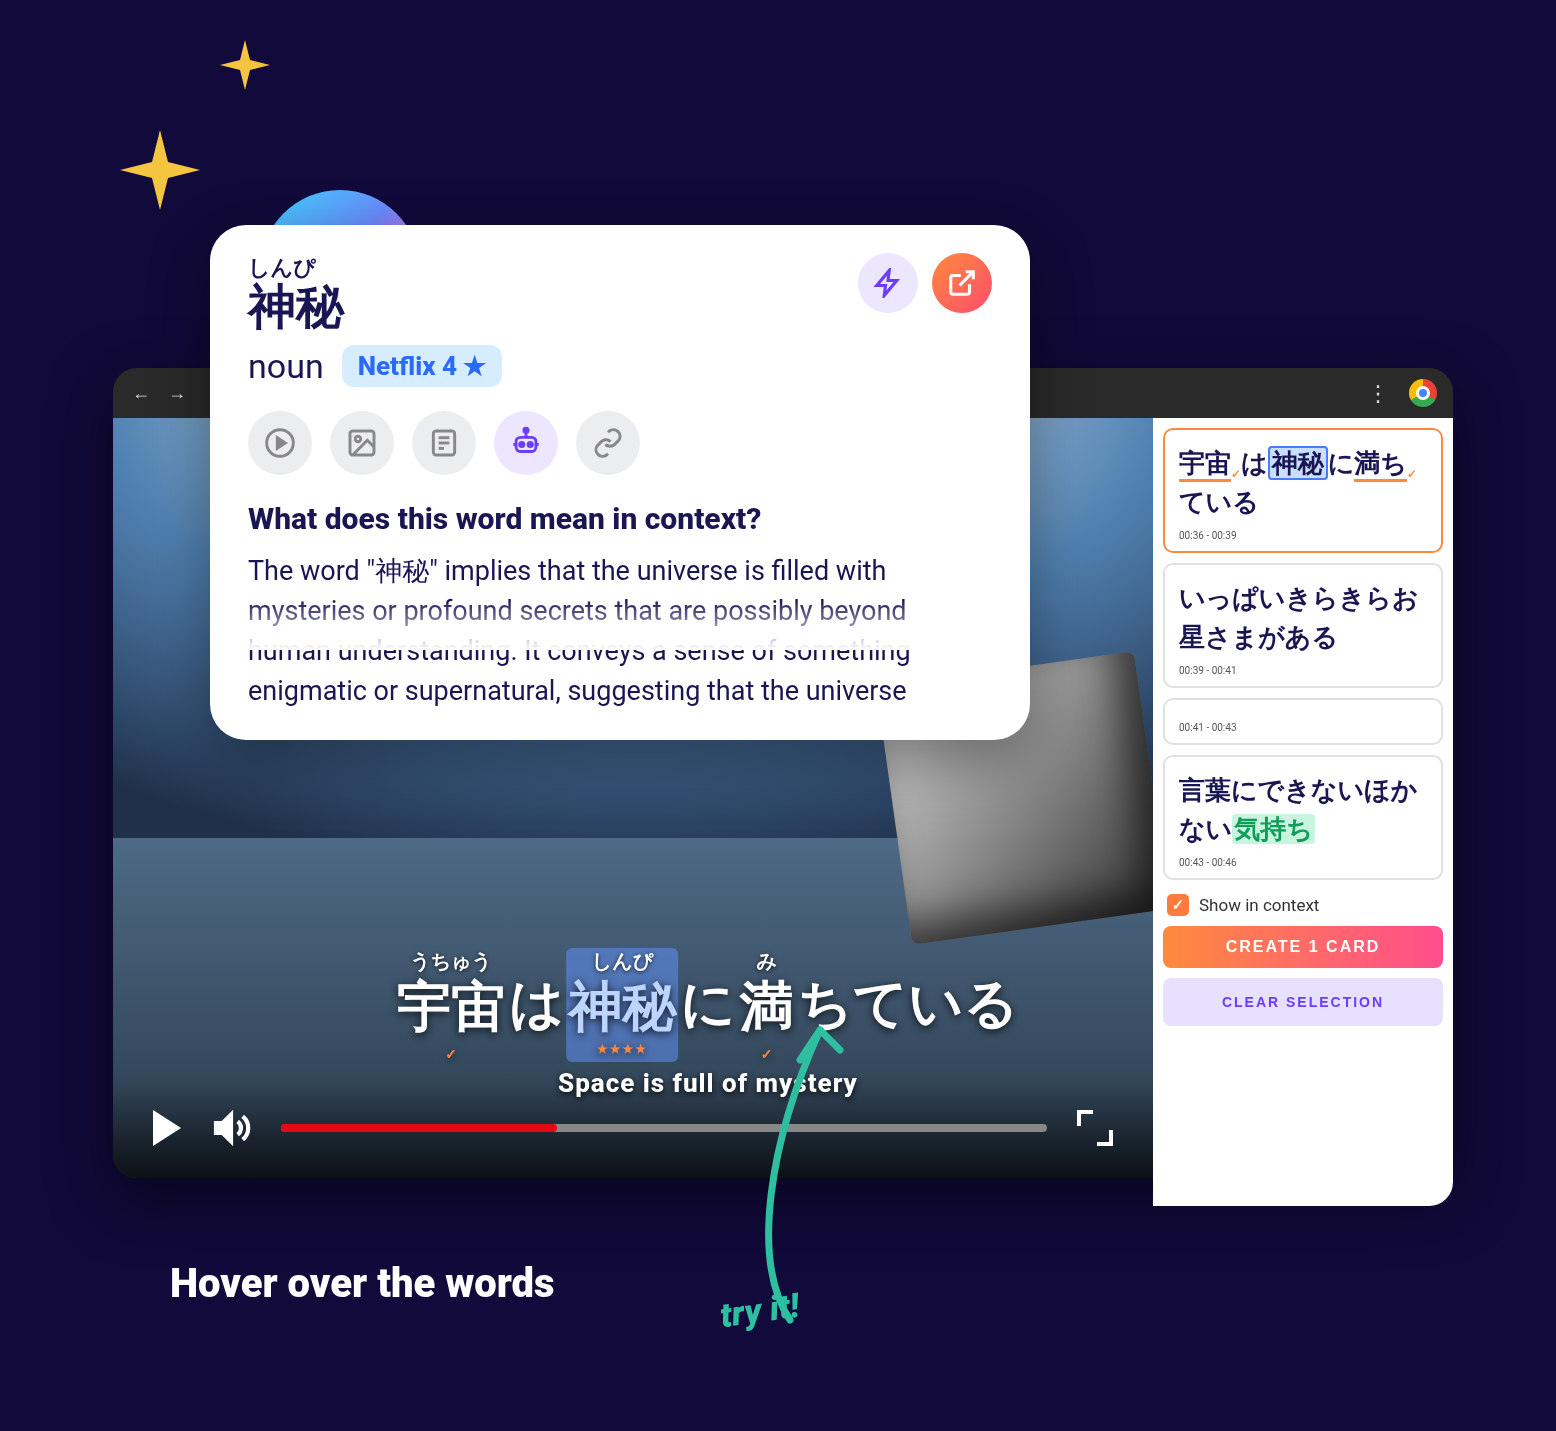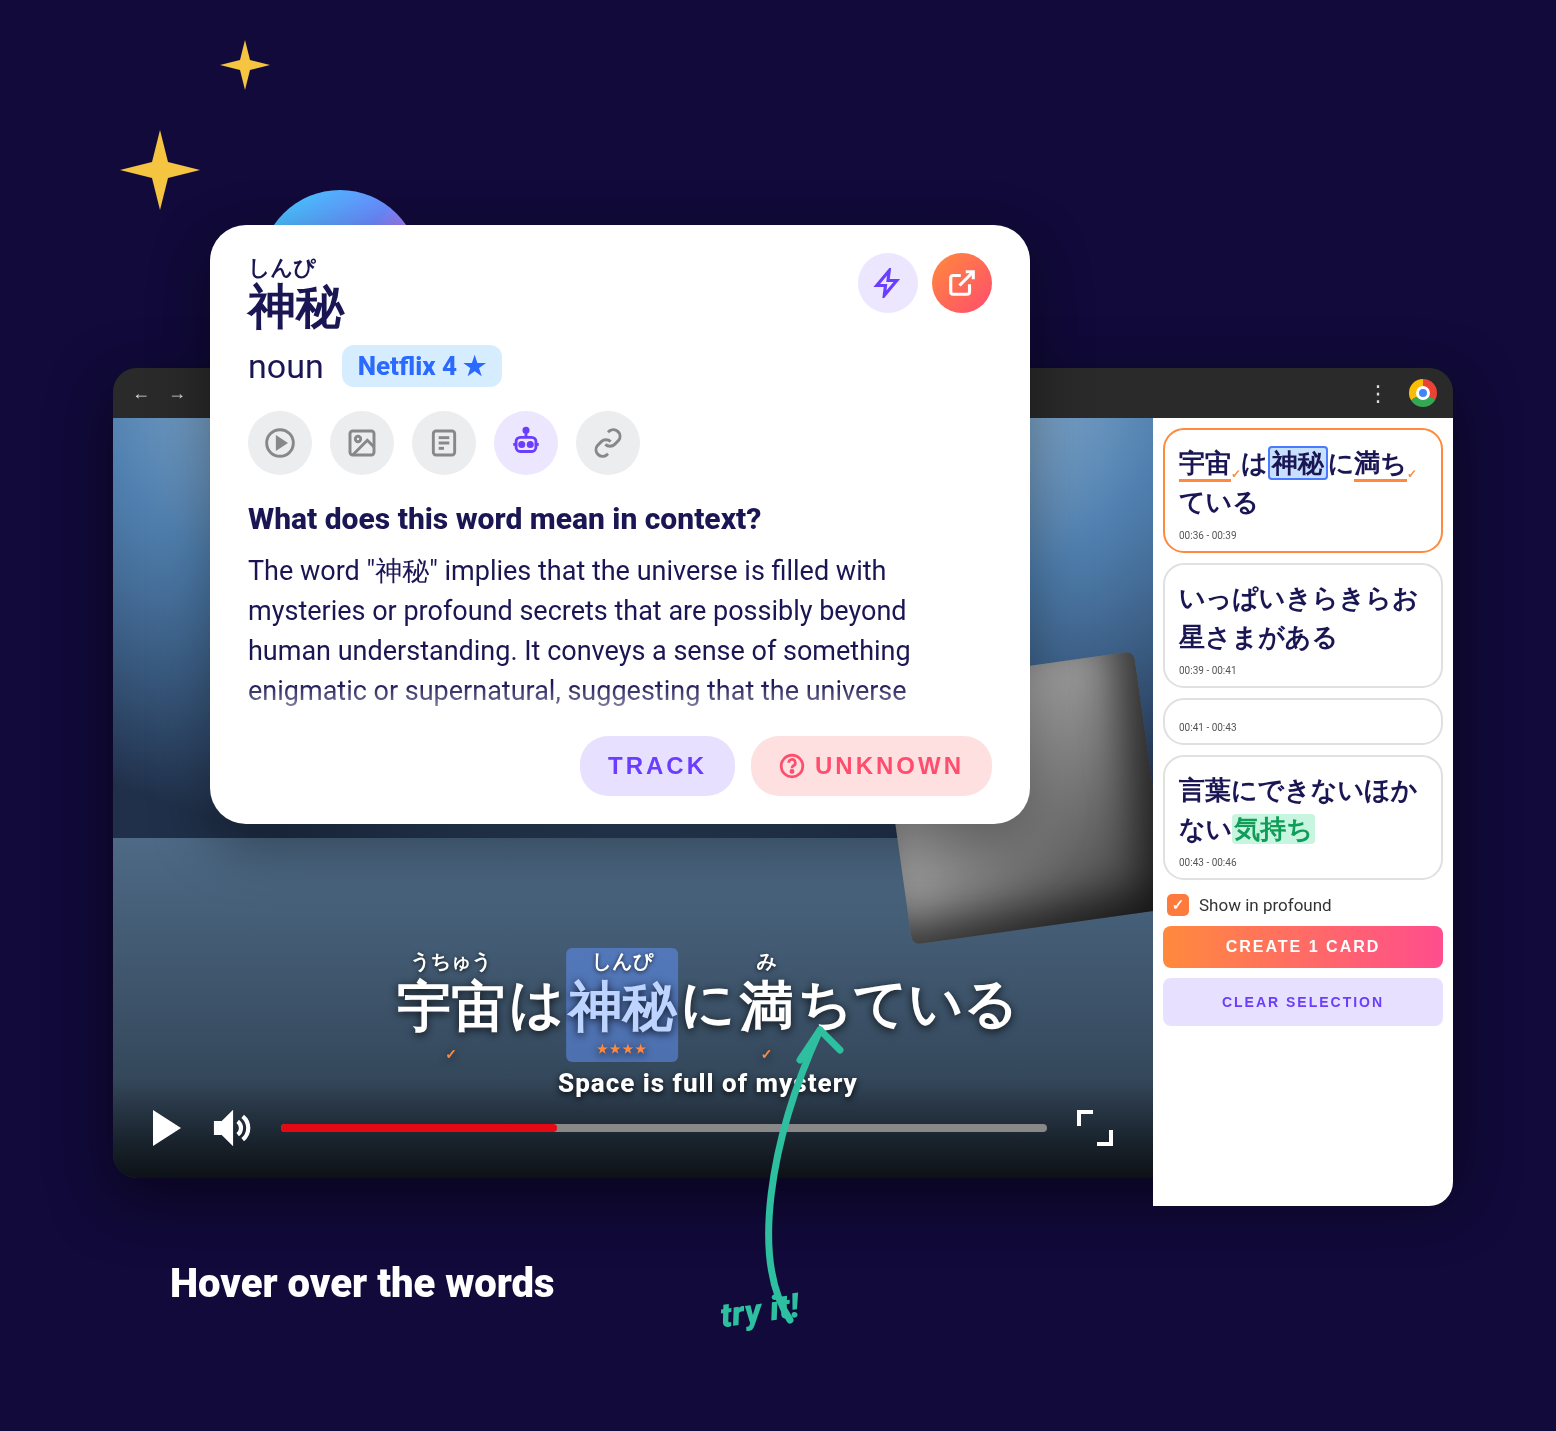--- a/index.html
+++ b/index.html
@@ -216,21 +216,21 @@
     bottom:-28px;
     background:#fff;
     padding:10px;
     display:flex;
     flex-direction:column;
     gap:10px;
     border-bottom-right-radius:24px;
   }
   .sub-card {
     border:2px solid #e0e0e0;
-    border-radius:21px;
+    border-radius:10px;
     padding:14px 14px 10px;
     cursor:pointer;
   }
   .sub-card.active {
     border-color:#ff8a3d;
   }
   .sub-text {
     font-size:26px;
     font-weight:800;
     color:#1a1654;
@@ -469,21 +469,21 @@
       <div class="sub-time">00:41 - 00:43</div>
     </div>
     <div class="sub-card">
       <div class="sub-text">
         <span>言葉にできないほかない</span><span class="hl-green">気持ち</span>
       </div>
       <div class="sub-time">00:43 - 00:46</div>
     </div>
     <div class="show-context">
       <span class="chk">✓</span>
-      <span>Show in profound</span>
+      <span>Show in context</span>
     </div>
     <button class="btn-create">CREATE 1 CARD</button>
     <button class="btn-clear">CLEAR SELECTION</button>
   </div>
 </div>
 
 <div class="popup">
   <div class="popup-head">
     <div>
       <div class="word-block">
@@ -551,31 +551,20 @@
       <svg width="32" height="32" viewBox="0 0 24 24" fill="none" stroke="currentColor" stroke-width="2.2">
           <path d="M10 13a5 5 0 0 0 7 0l3-3a5 5 0 0 0-7-7l-1 1"></path>
           <path d="M14 11a5 5 0 0 0-7 0l-3 3a5 5 0 0 0 7 7l1-1"></path>
         </svg>
     </div>
   </div>
 
   <div class="q">What does this word mean in context?</div>
   <div class="answer">The word "神秘" implies that the universe is filled with mysteries or profound secrets that are possibly beyond human understanding. It conveys a sense of something enigmatic or supernatural, suggesting that the universe</div>
   <div class="popup-fade"></div>
-  <div class="popup-actions">
-    <button class="btn-track">TRACK</button>
-    <button class="btn-unknown">
-      <svg width="26" height="26" viewBox="0 0 24 24" fill="none" stroke="currentColor" stroke-width="2.5">
-          <circle cx="12" cy="12" r="10"></circle>
-          <path d="M9 9a3 3 0 1 1 4 2.8c-.8.5-1 1-1 2.2"></path>
-          <circle cx="12" cy="17" r="1" fill="currentColor"></circle>
-        </svg>
-      <span>UNKNOWN</span>
-    </button>
-  </div>
 </div>
 
 <div class="arrow">
   <svg width="200" height="320" viewBox="0 0 200 320">
     <path d="M110 10 C 60 120, 40 240, 80 300" stroke="#2dbfa0" stroke-width="7" fill="none" stroke-linecap="round"></path>
     <path d="M110 10 L 90 40 M110 10 L 130 30" stroke="#2dbfa0" stroke-width="7" fill="none" stroke-linecap="round"></path>
   </svg>
 </div>
 
 <div class="hover-caption">Hover over the words</div>

